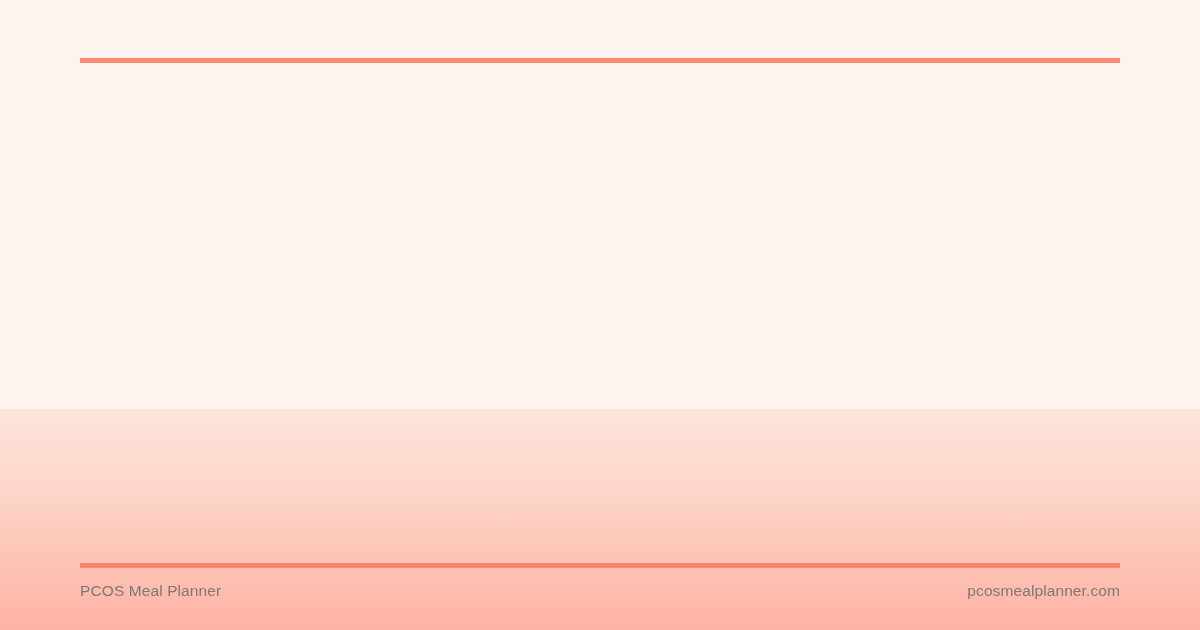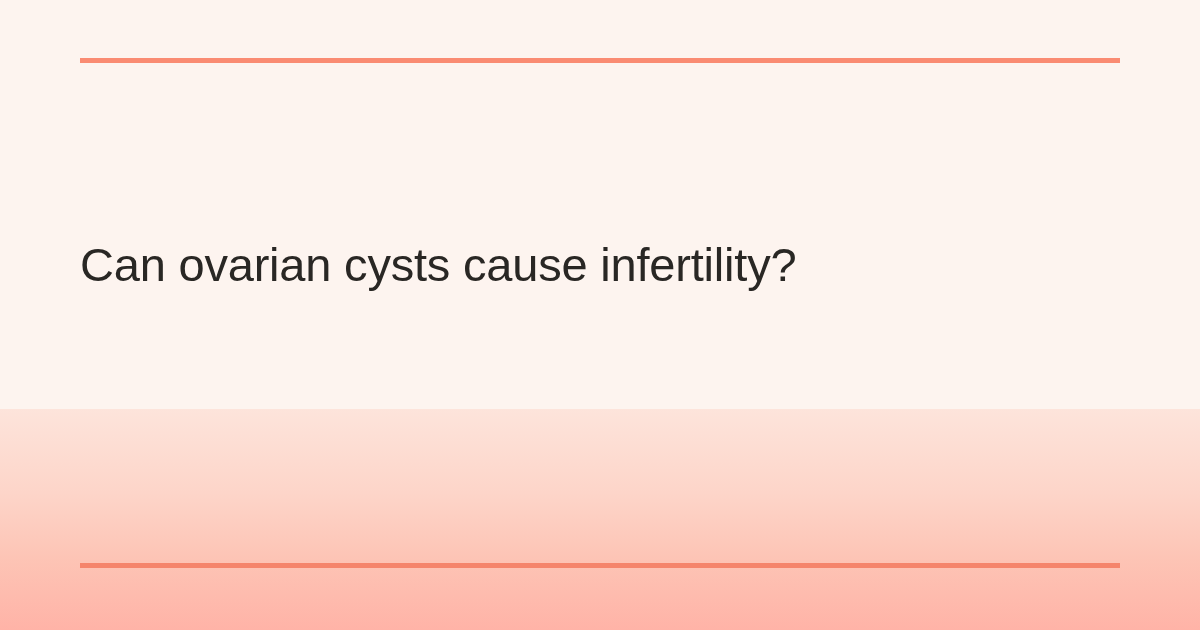--- a/index.html
+++ b/index.html
@@ -100,20 +100,21 @@
 </style>
 </head>
 <body>
 
 <div class="card">
 
   <div class="gradient-band"></div>
 
   <div class="top-rule"></div>
 
-  <div class="headline-wrap">
-    <h1 class="headline">Can ovarian cysts cause infertility?</h1>
-  </div>
 
   <div class="footer-rule"></div>
 
+  <div class="footer-row">
+    <span class="footer-text footer-brand">PCOS Meal Planner</span>
+    <span class="footer-text footer-domain">pcosmealplanner.com</span>
+  </div>
 
 </div>
 
 </body></html>

